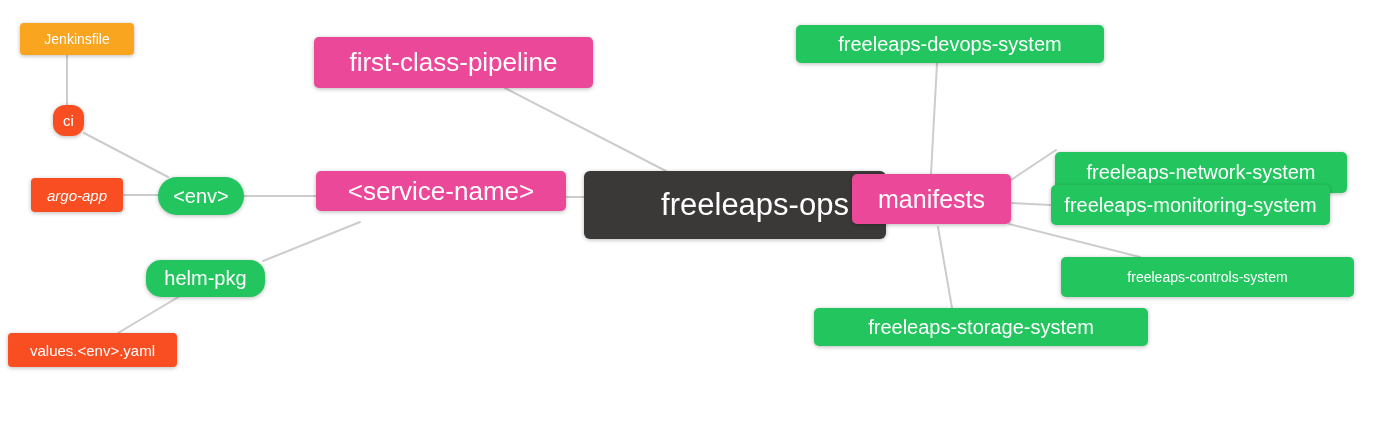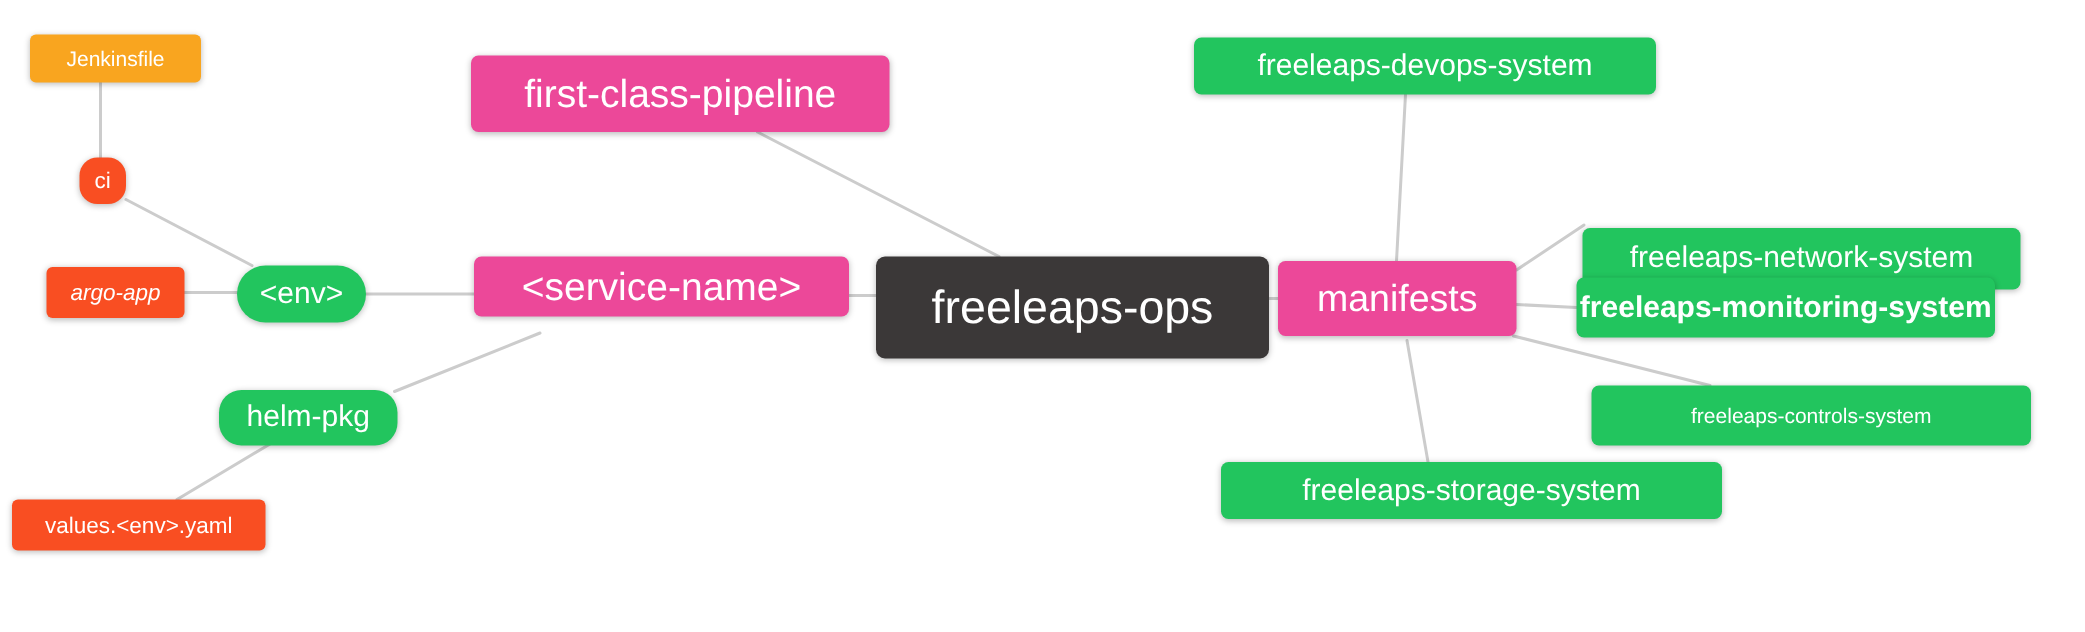--- a/index.html
+++ b/index.html
@@ -29,25 +29,25 @@
   .dark{background:#3b3838;}
 
   #n-jenkinsfile{left:20px;top:23px;width:114px;height:32px;font-size:14px;border-radius:4px;}
   #n-ci{left:53px;top:105px;width:31px;height:31px;font-size:15px;border-radius:12px;}
   #n-argo-app{left:31px;top:178px;width:92px;height:34px;font-size:15px;border-radius:4px;font-style:italic;}
   #n-env{left:158px;top:177px;width:86px;height:38px;font-size:20px;border-radius:19px;}
   #n-helm-pkg{left:146px;top:260px;width:119px;height:37px;font-size:20px;border-radius:15px;}
   #n-values{left:8px;top:333px;width:169px;height:34px;font-size:15px;border-radius:4px;}
   #n-fcp{left:314px;top:37px;width:279px;height:51px;font-size:26px;}
   #n-service{left:316px;top:171px;width:250px;height:40px;font-size:26px;}
-  #n-ops{left:584px;top:171px;width:262px;height:68px;font-size:31px;border-radius:6px;}
+  #n-ops{left:584px;top:171px;width:262px;height:68px;font-size:31px;border-radius:6px;padding-left:40px;}
   #n-manifests{left:852px;top:174px;width:159px;height:50px;font-size:25px;}
   #n-devops{left:796px;top:25px;width:308px;height:38px;font-size:20px;}
   #n-network{left:1055px;top:110px;width:292px;height:41px;font-size:20px;margin-top:42px;}
-  #n-monitoring{left:1051px;top:185px;width:279px;height:40px;font-size:20px;font-weight:bold;}
+  #n-monitoring{left:1051px;top:185px;width:279px;height:40px;font-size:20px;}
   #n-controls{left:1061px;top:257px;width:293px;height:40px;font-size:14px;}
   #n-storage{left:814px;top:308px;width:334px;height:38px;font-size:20px;}
 </style>
 </head>
 <body>
 
 <div id="canvas">
 
   <svg id="edges" viewBox="0 0 1390 421" xmlns="http://www.w3.org/2000/svg">
     <line x1="67" y1="55" x2="67" y2="105"></line>

